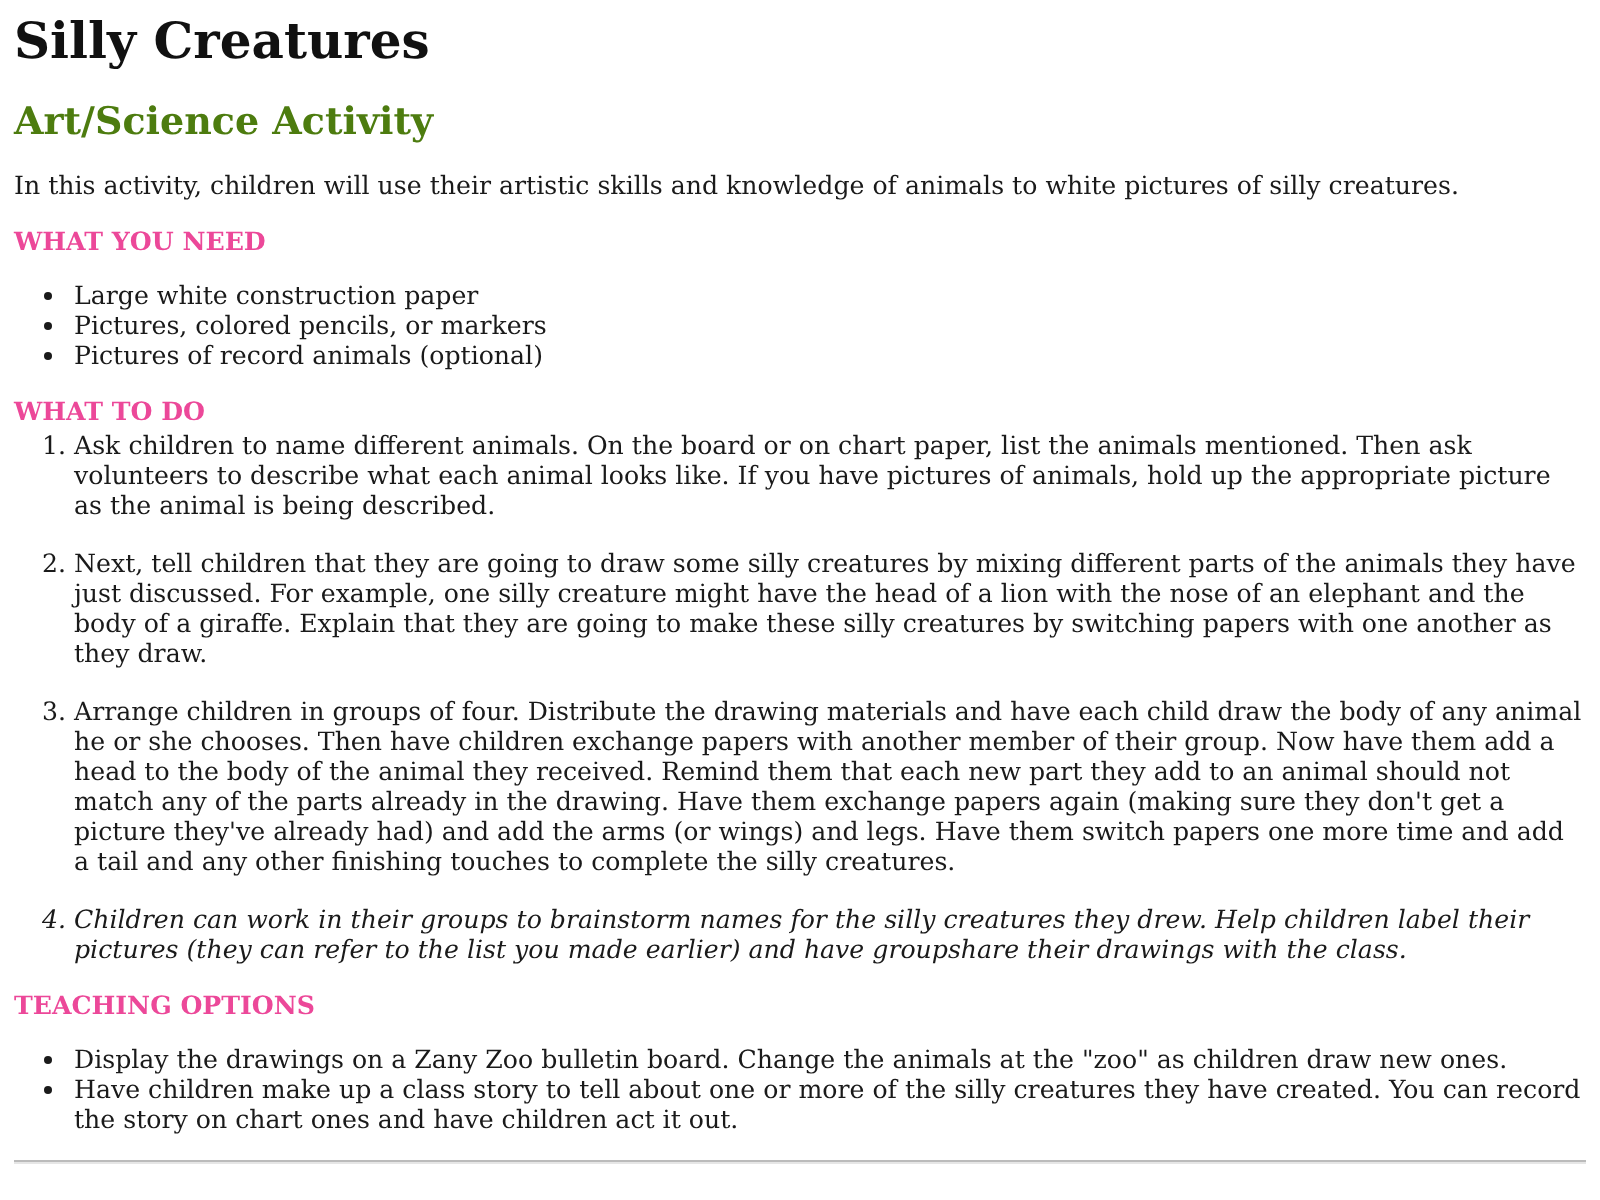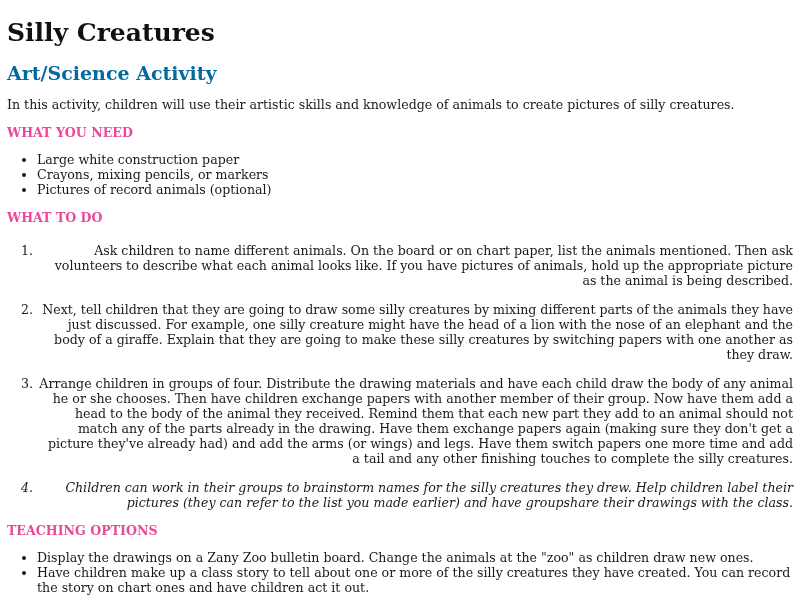--- a/index.html
+++ b/index.html
@@ -2,43 +2,43 @@
 <html><head>
   <meta charset="utf-8">
   <style>
     html, body { margin: 0; padding: 0; background: #ffffff; }
     body {
       width: 800px; height: 600px; overflow: hidden;
       font-family: "DejaVu Serif", serif;
       font-size: 12.6px; line-height: 15px; color: #1a1a1a;
     }
     .page { padding: 0 7px; }
-    h1 { font-size: 25px; line-height: 30px; margin: 18px 0 0 0; font-weight: bold; color: #111; }
-    h2 { font-size: 19px; line-height: 24px; margin: 13px 0 0 0; font-weight: bold; color: #0369a1; }
+    h1 { font-size: 25px; line-height: 30px; margin: 6px 0 0 0; font-weight: bold; color: #111; }
+    h2 { font-size: 19px; line-height: 24px; margin: 13px 0 0 0; font-weight: bold; color: #4d7c0f; }
     p.intro { margin: 12px 0 0 0; }
     h3 { font-size: 12.6px; line-height: 15px; margin: 13px 0 0 0; font-weight: bold; color: #ec4899; }
     ul, ol { margin: 12px 0 0 0; padding-left: 30px; }
     ol li { margin-bottom: 14px; }
     ol li:last-child { margin-bottom: 0; font-style: italic; }
-    ol { margin-top: 18px; text-align: right; }
+    ol { margin-top: 2px; }
     ul li { margin: 0; }
     hr { margin: 13px 0 0 0; border: none; border-top: 1px solid #bbb; border-bottom: 1px solid #e6e6e6; }
   </style>
 </head>
 <body>
 
 <div class="page">
   <h1>Silly Creatures</h1>
   <h2>Art/Science Activity</h2>
-  <p class="intro">In this activity, children will use their artistic skills and knowledge of animals to create pictures of silly creatures.</p>
+  <p class="intro">In this activity, children will use their artistic skills and knowledge of animals to white pictures of silly creatures.</p>
 
   <h3>WHAT YOU NEED</h3>
   <ul>
     <li>Large white construction paper</li>
-    <li>Crayons, mixing pencils, or markers</li>
+    <li>Pictures, colored pencils, or markers</li>
     <li>Pictures of record animals (optional)</li>
   </ul>
 
   <h3>WHAT TO DO</h3>
   <ol>
     <li>Ask children to name different animals. On the board or on chart paper, list the animals mentioned. Then ask volunteers to describe what each animal looks like. If you have pictures of animals, hold up the appropriate picture as the animal is being described.</li>
     <li>Next, tell children that they are going to draw some silly creatures by mixing different parts of the animals they have just discussed. For example, one silly creature might have the head of a lion with the nose of an elephant and the body of a giraffe. Explain that they are going to make these silly creatures by switching papers with one another as they draw.</li>
     <li>Arrange children in groups of four. Distribute the drawing materials and have each child draw the body of any animal he or she chooses. Then have children exchange papers with another member of their group. Now have them add a head to the body of the animal they received. Remind them that each new part they add to an animal should not match any of the parts already in the drawing. Have them exchange papers again (making sure they don't get a picture they've already had) and add the arms (or wings) and legs. Have them switch papers one more time and add a tail and any other finishing touches to complete the silly creatures.</li>
     <li>Children can work in their groups to brainstorm names for the silly creatures they drew. Help children label their pictures (they can refer to the list you made earlier) and have groupshare their drawings with the class.</li>
   </ol>

